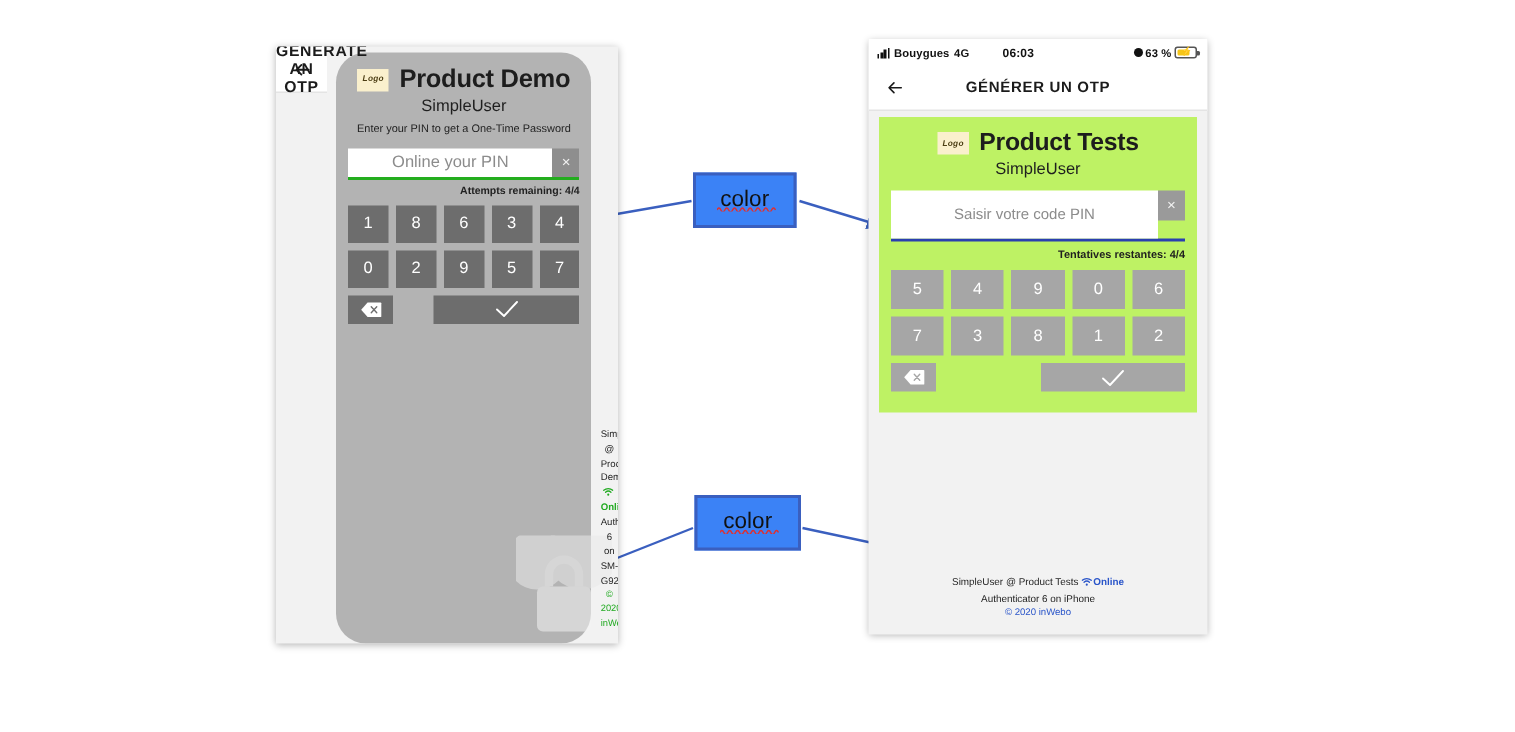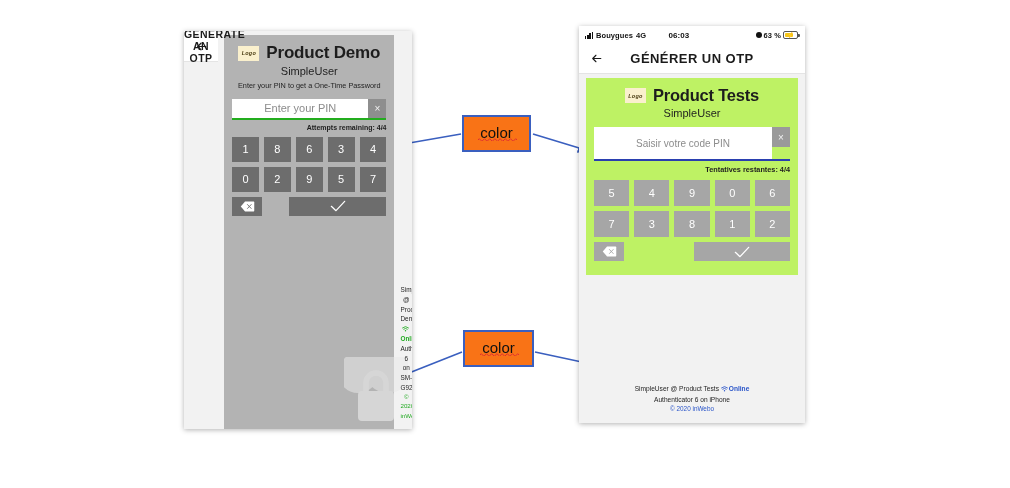--- a/index.html
+++ b/index.html
@@ -61,25 +61,25 @@
   #phone-left .navbar { height: 31px; }
   .nav-back {
     width: 34px; display:flex; align-items:center; justify-content:center;
     color:#1a1a1a;
   }
   .nav-title {
     position:absolute; left:0; right:0; text-align:center;
     font-size: 10.5px; font-weight: 700; color:#1b1b1b; letter-spacing:.45px;
     pointer-events:none;
   }
-  #phone-right .nav-title { font-size: 13px; }
+  #phone-right .nav-title { font-size: 10px; }
 
   
   .card { margin: 5px; padding: 8px 9px 12px; }
-  #phone-left  .card { background:#b3b3b3; margin: 4px 6px 0; padding: 8px 8px 14px;}
+  #phone-left  .card { background:#b3b3b3; margin: 4px 6px 0; padding: 8px 8px 14px; border-radius: 20px;}
   #phone-right .card { background:#bef264; margin: 4px 7px 0; padding: 8px 8px 14px;}
 
   .brandrow { display:flex; align-items:center; justify-content:center; gap:7px; }
   .logo-badge {
     width: 21px; height: 15px; background:#faf0cd;
     display:flex; align-items:center; justify-content:center;
     font-size: 5.5px; font-weight:700; color:#4b3d13; font-style:italic;
     letter-spacing:.2px;
   }
   .brand-name { font-size: 17px; font-weight: 600; color:#1d1d1d; letter-spacing:-.2px; }
@@ -153,21 +153,21 @@
   .f-line3 { font-size: 6.2px; }
   #phone-right .f-line1, #phone-right .f-line2 { font-size: 6.6px; }
   #phone-right .f-line3 { font-size: 6.4px; }
   .online { font-weight:600; }
   #phone-left  .online, #phone-left  .f-line3 { color:#22aa22; }
   #phone-right .online, #phone-right .f-line3 { color:#2a55c9; }
   .wifi-ico { display:inline-block; vertical-align:-1px; margin-right:1px; }
 
   
   .anno-box {
-    position:absolute; background:#f97316;
+    position:absolute; background:#3b82f6;
     border: 2px solid #3a5fbf;
     display:flex; align-items:center; justify-content:center;
   }
   #anno-1 { left: 462px; top: 115px; width: 69px; height: 37px; }
   #anno-2 { left: 463px; top: 330px; width: 71px; height: 37px; }
   .anno-text {
     font-size: 15px; color:#111; position:relative; padding-bottom:2px;
   }
   .squiggle { position:absolute; left:0; right:0; bottom:-2px; height:4px; }
   .arrow-svg { position:absolute; left:0; top:0; pointer-events:none; }
@@ -206,21 +206,21 @@
 
     <div class="card">
       <div class="brandrow">
         <div class="logo-badge">Logo</div>
         <div class="brand-name">Product Demo</div>
       </div>
       <div class="user-name">SimpleUser</div>
       <div class="hint">Enter your PIN to get a One-Time Password</div>
 
       <div class="pinrow">
-        <div class="pin-field">Enter your PIN</div>
+        <div class="pin-field">Online your PIN</div>
         <div class="pin-clear">×</div>
       </div>
       <div class="pin-underline"></div>
 
       <div class="attempts">Attempts remaining: 4/4</div>
 
       <div class="keypad">
         <div class="keyrow">
           <div class="key">1</div>
           <div class="key">8</div>

